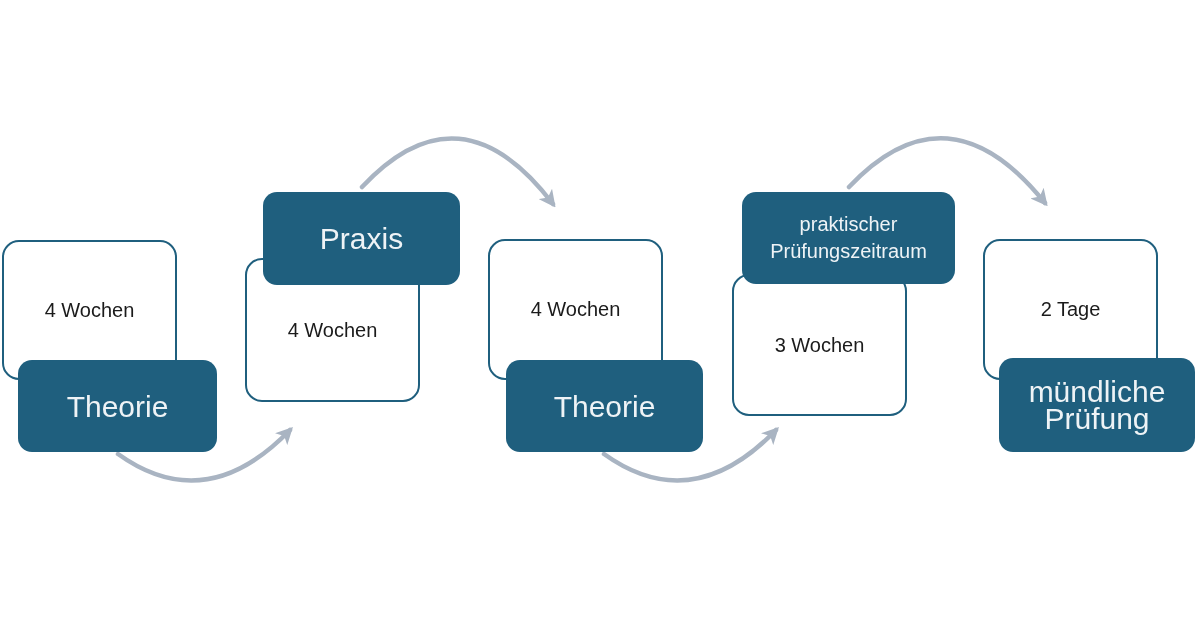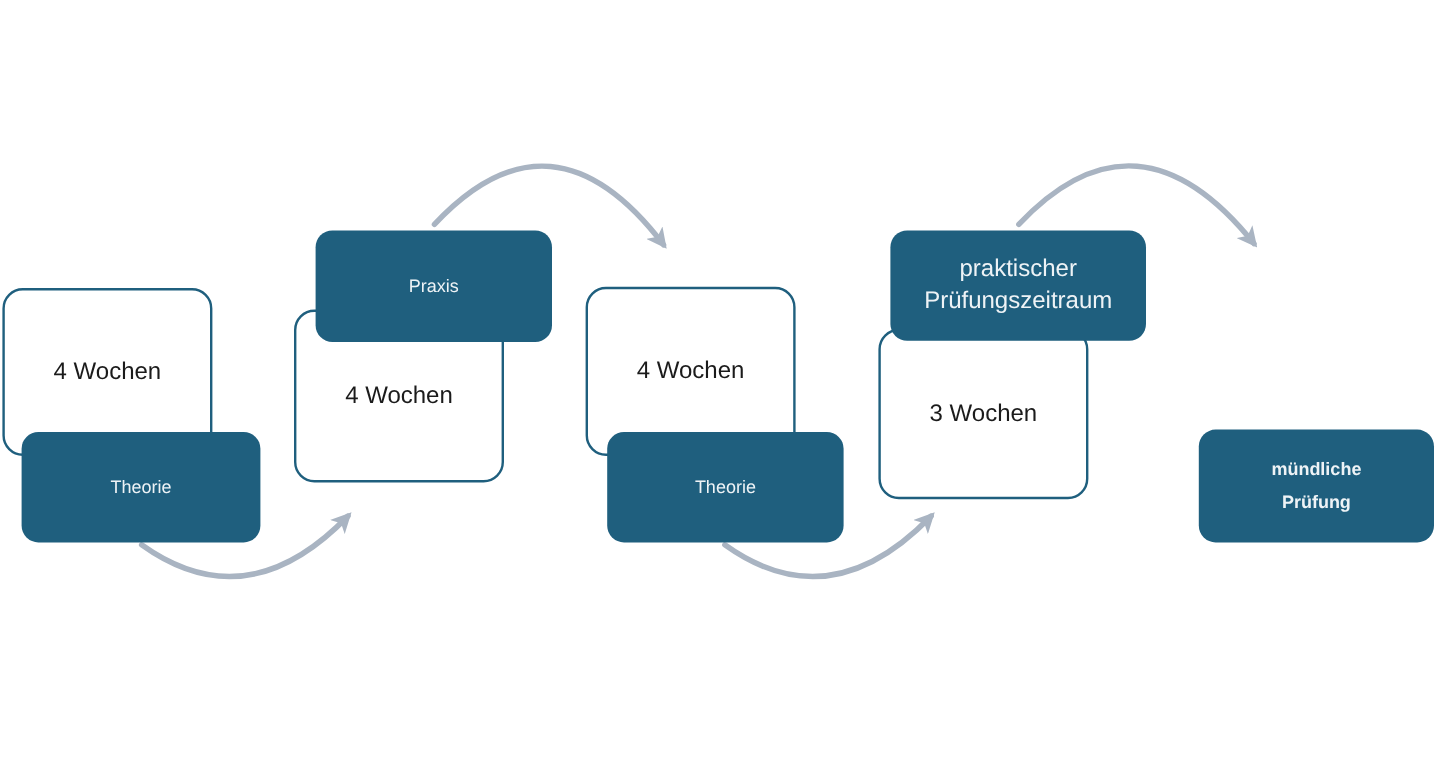--- a/index.html
+++ b/index.html
@@ -34,42 +34,42 @@
     border-radius: 17px;
     background: #ffffff;
     color: #1b1b1b;
     font-size: 20px;
     z-index: 1;
   }
   .filled {
     background: #1f5f7e;
     border-radius: 14px;
     color: #eef3f6;
-    font-size: 15px;
+    font-size: 30px;
     z-index: 2;
   }
   .box span {
     white-space: pre-line;
     line-height: 27px;
   }
   
   .o1 { left: 2px;   top: 240px; width: 175px; height: 140px; }
   .f1 { left: 18px;  top: 360px; width: 199px; height: 92px;  }
   
   .f2 { left: 263px; top: 192px; width: 197px; height: 93px;  }
   .o2 { left: 245px; top: 258px; width: 175px; height: 144px; }
   
   .o3 { left: 488px; top: 239px; width: 175px; height: 141px; }
   .f3 { left: 506px; top: 360px; width: 197px; height: 92px;  }
   
   .f4 { left: 742px; top: 192px; width: 213px; height: 92px; font-size: 20px; }
   .o4 { left: 732px; top: 274px; width: 175px; height: 142px; }
   
   .o5 { left: 983px; top: 239px; width: 175px; height: 141px; }
-  .f5 { left: 999px; top: 358px; width: 196px; height: 94px; font-weight: bold;  }
+  .f5 { left: 999px; top: 358px; width: 196px; height: 94px;  }
 </style>
 </head>
 <body>
 
 <div class="canvas">
 
   <svg class="arrows" width="1200" height="642" viewBox="0 0 1200 642">
     <defs>
       <marker id="ah" viewBox="0 0 10 10" refX="7.5" refY="5" markerWidth="17" markerHeight="17" markerUnits="userSpaceOnUse" orient="auto">
         <path d="M0,0 L10,5 L0,10 L2.6,5 Z" fill="#a9b4c2"></path>
@@ -103,18 +103,21 @@
   </div>
 
   <div class="box outlined o4">
     <span>3 Wochen</span>
   </div>
   <div class="box filled f4">
     <span>praktischer
 Prüfungszeitraum</span>
   </div>
 
+  <div class="box outlined o5">
+    <span>2 Tage</span>
+  </div>
   <div class="box filled f5">
     <span>mündliche
 Prüfung</span>
   </div>
 
 </div>
 
 </body></html>

